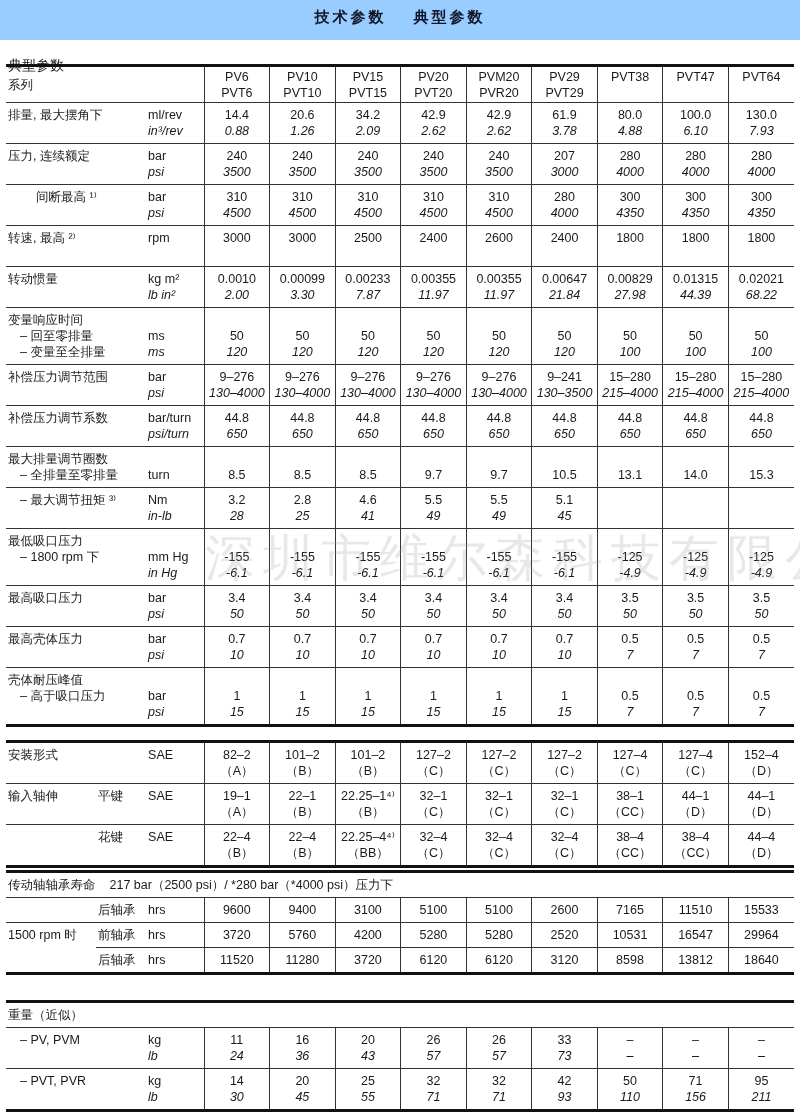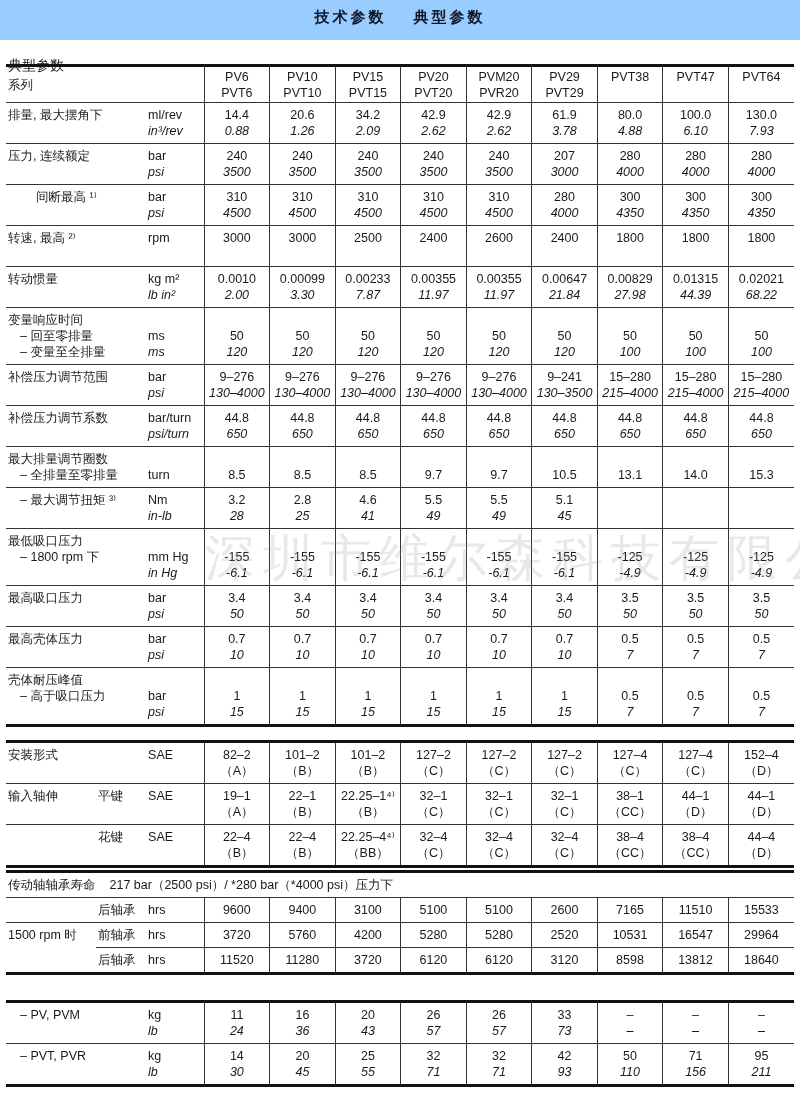--- a/index.html
+++ b/index.html
@@ -941,20 +941,23 @@
     </tbody>
 </table>
 
 <table id="t4">
   <colgroup>
       <col style="width:140px">
       <col style="width:58px">
       <col span="9" style="width:65.5px">
     </colgroup>
   <tbody id="t4body">
+      <tr>
+        <td colspan="11" class="lab cell2" style="border-bottom: 1px solid rgb(51, 51, 51);">重量（近似）</td>
+      </tr>
       <tr class="sep">
         <td class="cell2" style="padding-left: 14px;">– PV, PVM</td>
         <td class="cell2">
           <div>kg</div>
           <div class="it">lb</div>
         </td>
         <td class="v cell2">
           <div>11</div>
           <div class="it">24</div>
         </td>

